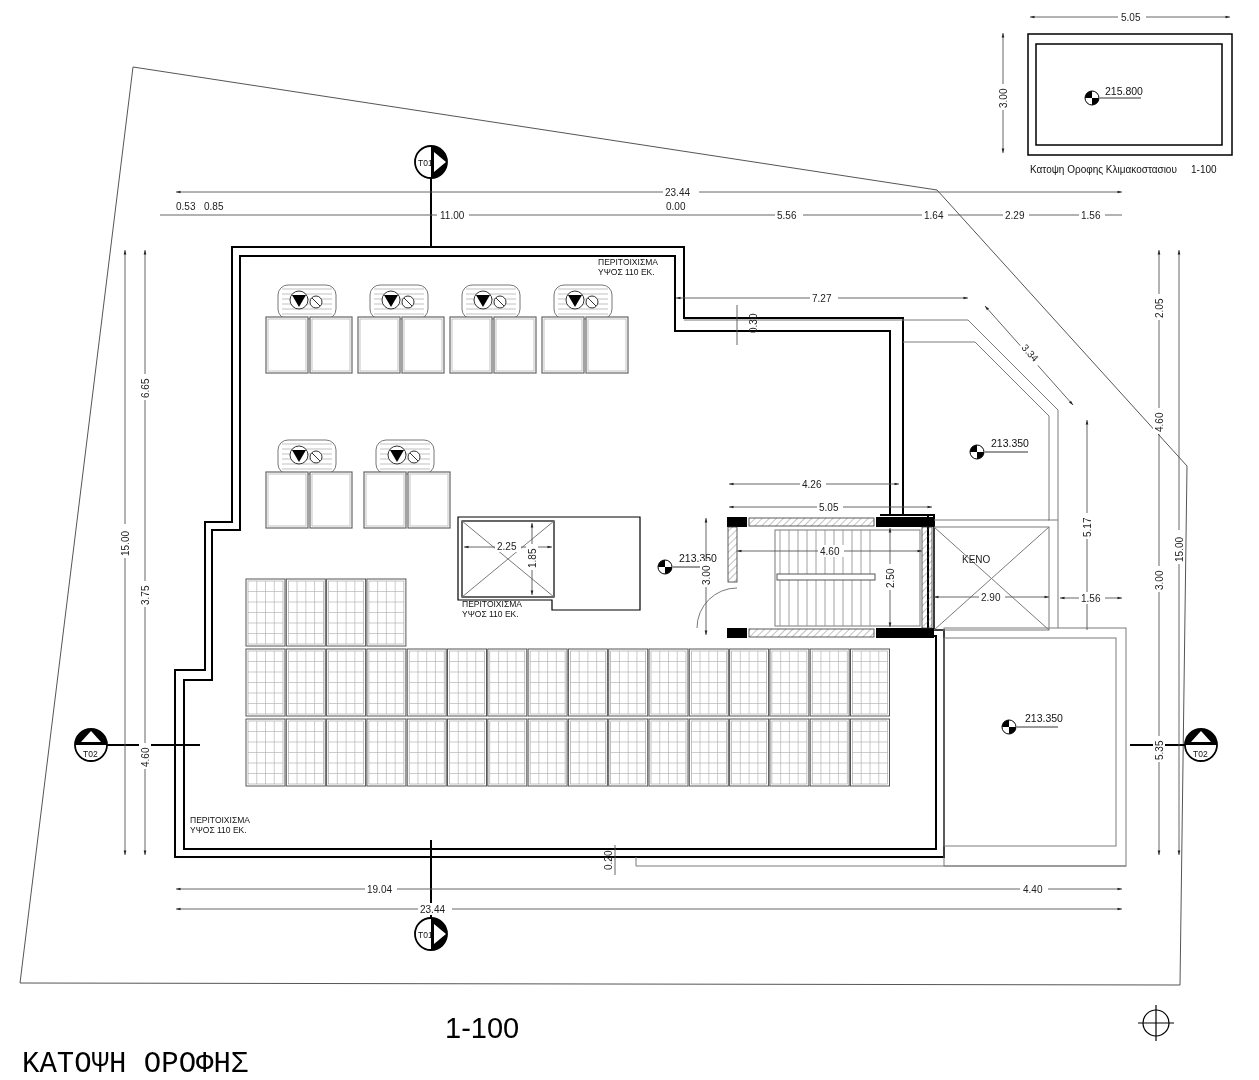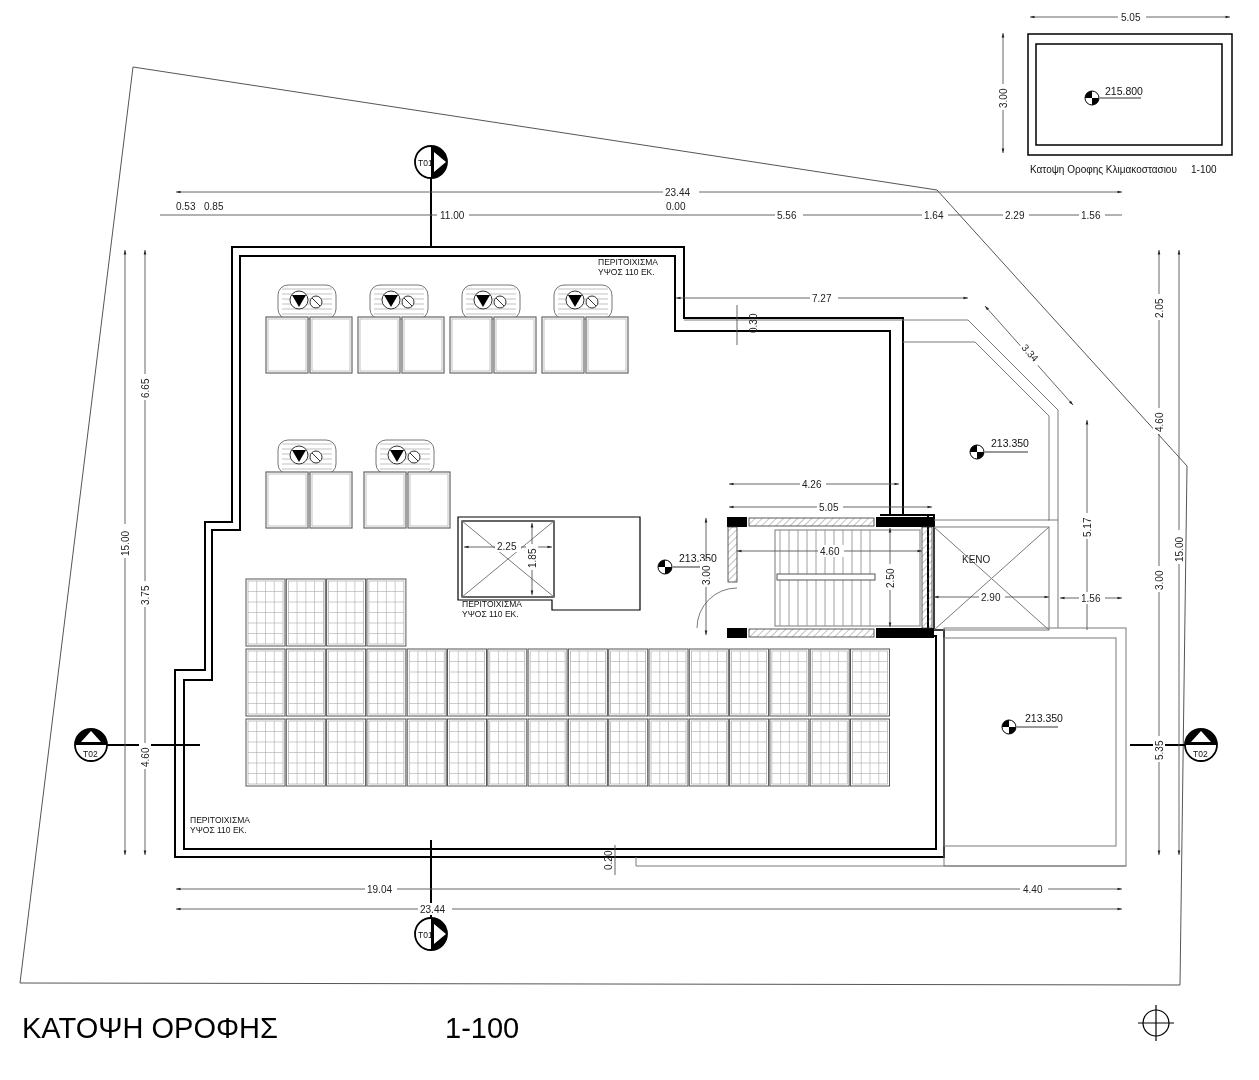--- a/index.html
+++ b/index.html
@@ -5,21 +5,21 @@
   html, body { margin: 0; padding: 0; background: #ffffff; }
   body { width: 1259px; height: 1080px; overflow: hidden; position: relative; font-family: "Liberation Sans", sans-serif; }
   svg { position: absolute; left: 0; top: 0; }
   .thin { stroke: #7a7a7a; stroke-width: 1; fill: none; }
   .thin-dark { stroke: #555; stroke-width: 1; fill: none; }
   .wall { stroke: #000; stroke-width: 2; fill: none; }
   .dim { stroke: #555; stroke-width: 0.9; fill: none; }
   .dimtxt { font-family: "Liberation Sans", sans-serif; font-size: 10px; fill: #222; }
   .lbl { font-family: "Liberation Sans", sans-serif; font-size: 8.5px; fill: #111; }
   .elev { font-family: "Liberation Sans", sans-serif; font-size: 10.5px; fill: #111; }
-  .title { position: absolute; left: 22px; top: 1012px; font-size: 29px; color: #000; font-family: Liberation Sans, sans-serif; }
+  .title { position: absolute; left: 22px; top: 1048px; font-size: 29px; color: #000; font-family: Liberation Mono, monospace; }
   .scale { position: absolute; left: 445px; top: 1012px; font-size: 29px; color: #000; font-family: "Liberation Sans", sans-serif; }
   .inset-caption { position: absolute; left: 1030px; top: 164px; font-size: 10px; color: #111; font-family: "Liberation Sans", sans-serif; }
   .inset-scale { position: absolute; left: 1191px; top: 164px; font-size: 10px; color: #111; font-family: "Liberation Sans", sans-serif; }
 </style>
 </head>
 <body>
 
 <svg width="1259" height="1080" viewBox="0 0 1259 1080">
   <defs>
     <marker id="arr" viewBox="0 0 10 10" refX="10" refY="5" markerWidth="7" markerHeight="5" orient="auto-start-reverse">

